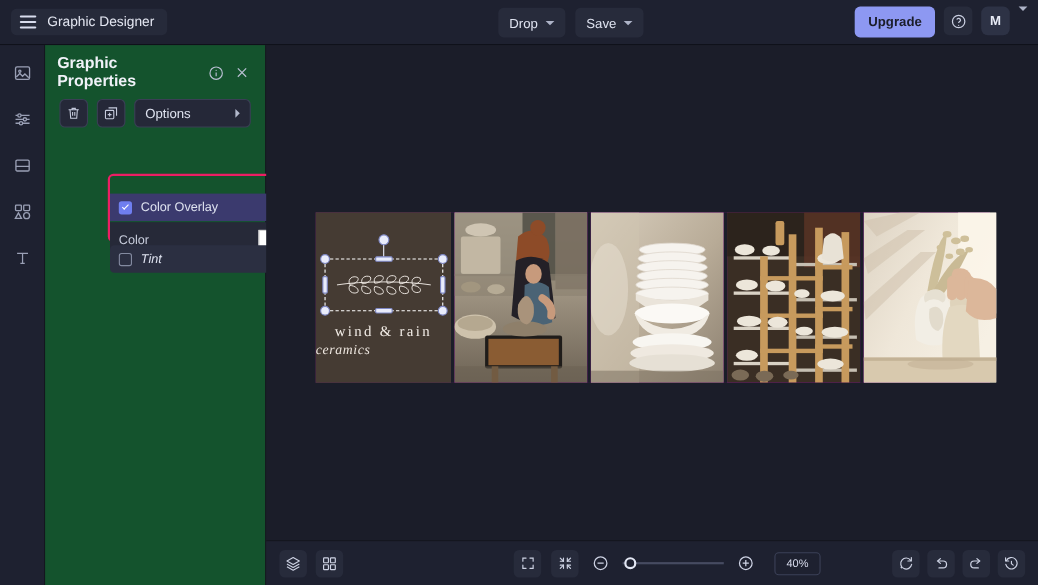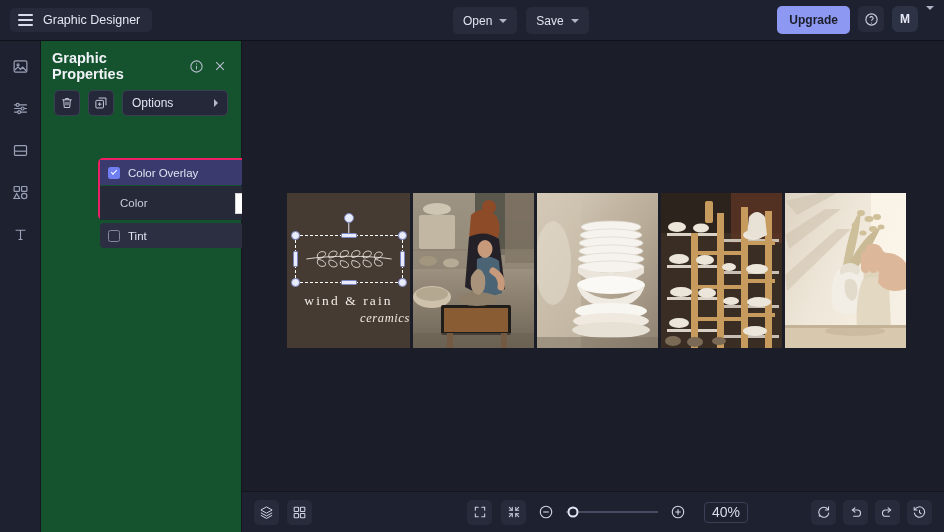--- a/index.html
+++ b/index.html
@@ -113,21 +113,21 @@
     width: 0; height: 0; border-top: 4px solid transparent;
     border-bottom: 4px solid transparent; border-left: 4.5px solid #b3b9cc;
     display: block;
   }
 
   
   .hl-box {
     position: absolute; left: 57px; top: 117px; width: 168px; height: 62px;
     border: 2.5px solid #ec1e64; border-radius: 5px;
   }
-  .sect-list { position: absolute; left: 59px; top: 119px; width: 164px; }
+  .sect-list { position: absolute; left: 59px; top: 135px; width: 164px; }
   .sect-row {
     display: flex; align-items: center; height: 25px; padding: 0 8px;
     cursor: pointer;
   }
   .sect-active { background: #3b3a6e; }
   .sect-plain { background: #2b2f41; border-radius: 4px; }
   .cbox {
     width: 12px; height: 12px; border-radius: 2.5px; margin-right: 8px;
     display: flex; align-items: center; justify-content: center; flex: none;
   }
@@ -143,31 +143,31 @@
     width: 7px; height: 7px; border-right: 1.4px solid #a9afc3;
     border-bottom: 1.4px solid #a9afc3; display: block;
   }
   .chev-up { transform: rotate(-135deg); margin-bottom: -3px; }
   .chev-dn { transform: rotate(45deg); margin-top: -4px; }
 
   .color-row {
     display: flex; align-items: center; height: 34px; padding: 0 8px;
     background: #262938; margin-top: 1px;
   }
-  .color-row-label { flex: 1; color: #c8cddd; font-size: 11.5px; margin-left: 12px; }
+  .color-row-label { flex: 1; color: #c8cddd; font-size: 11.5px; }
   .swatch {
     width: 21px; height: 21px; background: #ffffff; border: 1px solid #d4d4d4;
     position: relative; overflow: hidden; cursor: pointer; flex: none;
   }
   .swatch:after {
     content: ""; position: absolute; right: 0; bottom: 0;
     width: 0; height: 0; border-left: 12px solid transparent;
     border-bottom: 12px solid #121212;
   }
-  .below-list { position: absolute; left: 59px; top: 182px; width: 164px; }
+  .below-list { position: absolute; left: 59px; top: 182px; width: 164px; font-style: italic; }
   .below-list .sect-row { margin-bottom: 3px; border-radius: 4px; }
 
   
   .canvas {
     position: absolute; left: 242px; top: 41px; width: 702px; height: 450px;
     background: #1b1d29;
   }
   .artboard {
     position: absolute; left: 45px; top: 152px; width: 613px; height: 155px;
     background: #701a75; display: flex;
@@ -178,21 +178,21 @@
   }
   .photo { height: 155px; position: relative; overflow: hidden; flex: none; }
   .gap { width: 3px; background: #1b1d29; flex: none; }
 
   .logo-text-1 {
     position: absolute; left: 0; right: 0; top: 100px; text-align: center;
     color: #f2ece6; font-size: 13.5px; letter-spacing: 2.1px;
     font-family: "Liberation Serif", serif;
   }
   .logo-text-2 {
-    position: absolute; left: 0; right: 0; top: 118px; text-align: right;
+    position: absolute; left: 0; right: 0; top: 118px; text-align: left;
     color: #eee7e0; font-size: 12.5px; letter-spacing: 0.6px; font-style: italic;
     font-family: "Liberation Serif", serif;
   }
 
   
   .sel-box {
     position: absolute; left: 8px; top: 42px; width: 108px; height: 48px;
     border: 1.3px dashed #ffffff;
   }
   .h-dot {
@@ -240,42 +240,42 @@
     cursor: pointer;
   }
   .slider-thumb {
     position: absolute; left: 3px; top: 50%; width: 11px; height: 11px;
     border-radius: 50%; background: #1e2130; border: 2px solid #e3e7f4;
     transform: translate(-50%, -50%);
   }
   .zoom-val {
     height: 21px; min-width: 42px; padding: 0 7px; border: 1px solid #3b4057;
     border-radius: 4px; display: flex; align-items: center;
-    justify-content: center; color: #d8dced; font-size: 14px;
+    justify-content: center; color: #d8dced; font-size: 10px;
     margin-left: 6px; cursor: pointer;
   }
 </style>
 </head>
 <body>
 
 <div class="app">
 
   <div class="topbar">
     <div class="brand">
       <span class="hamburger">
         <i></i>
           <i></i>
           <i></i>
       </span>
       <span class="brand-label">Graphic Designer</span>
     </div>
 
     <div class="topcenter">
       <div class="menu-btn">
-        <span>Open</span>
+        <span>Drop</span>
         <span class="chev-d"></span>
       </div>
       <div class="menu-btn">
         <span>Save</span>
         <span class="chev-d"></span>
       </div>
     </div>
 
     <div class="topright">
       <button class="upgrade-btn">Upgrade</button>

